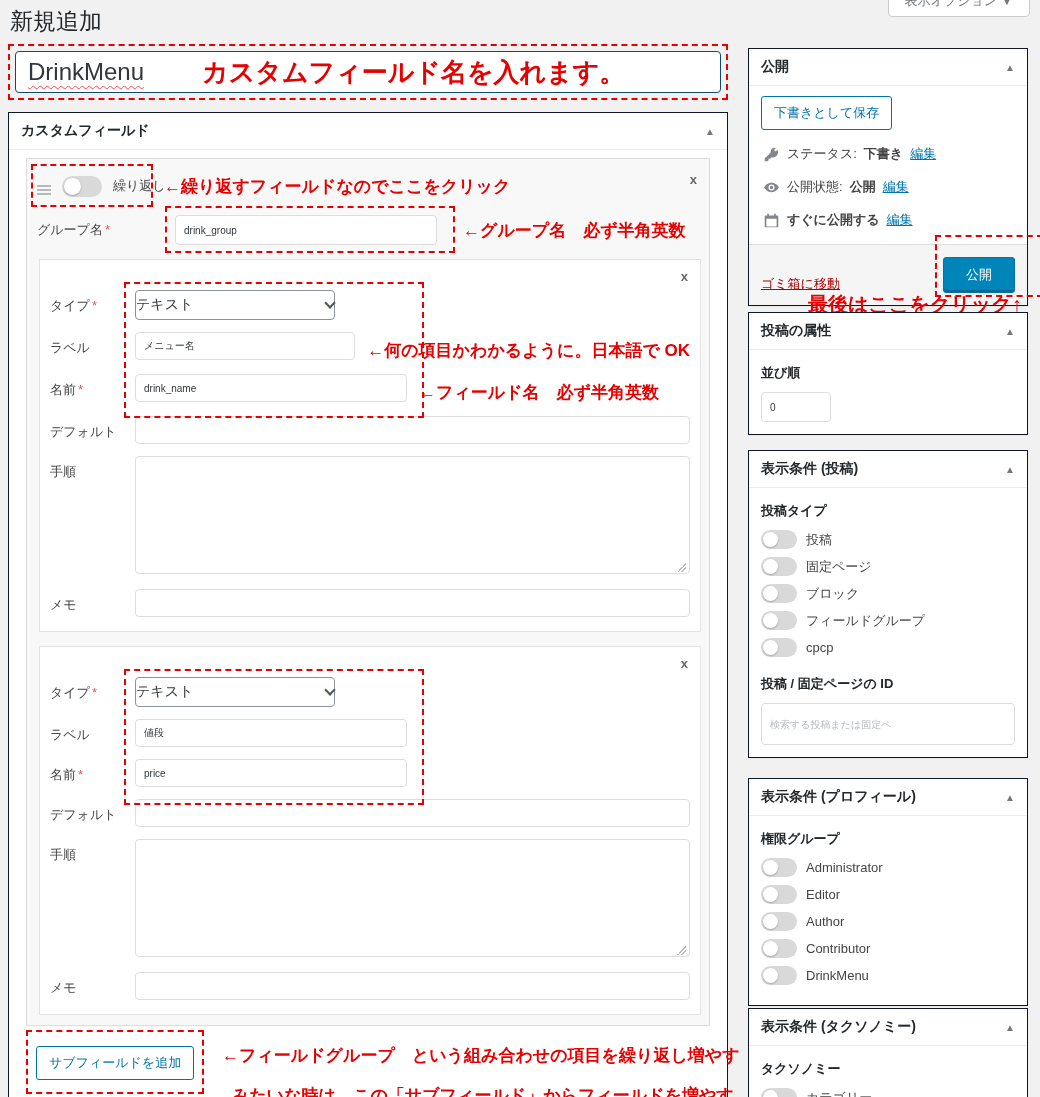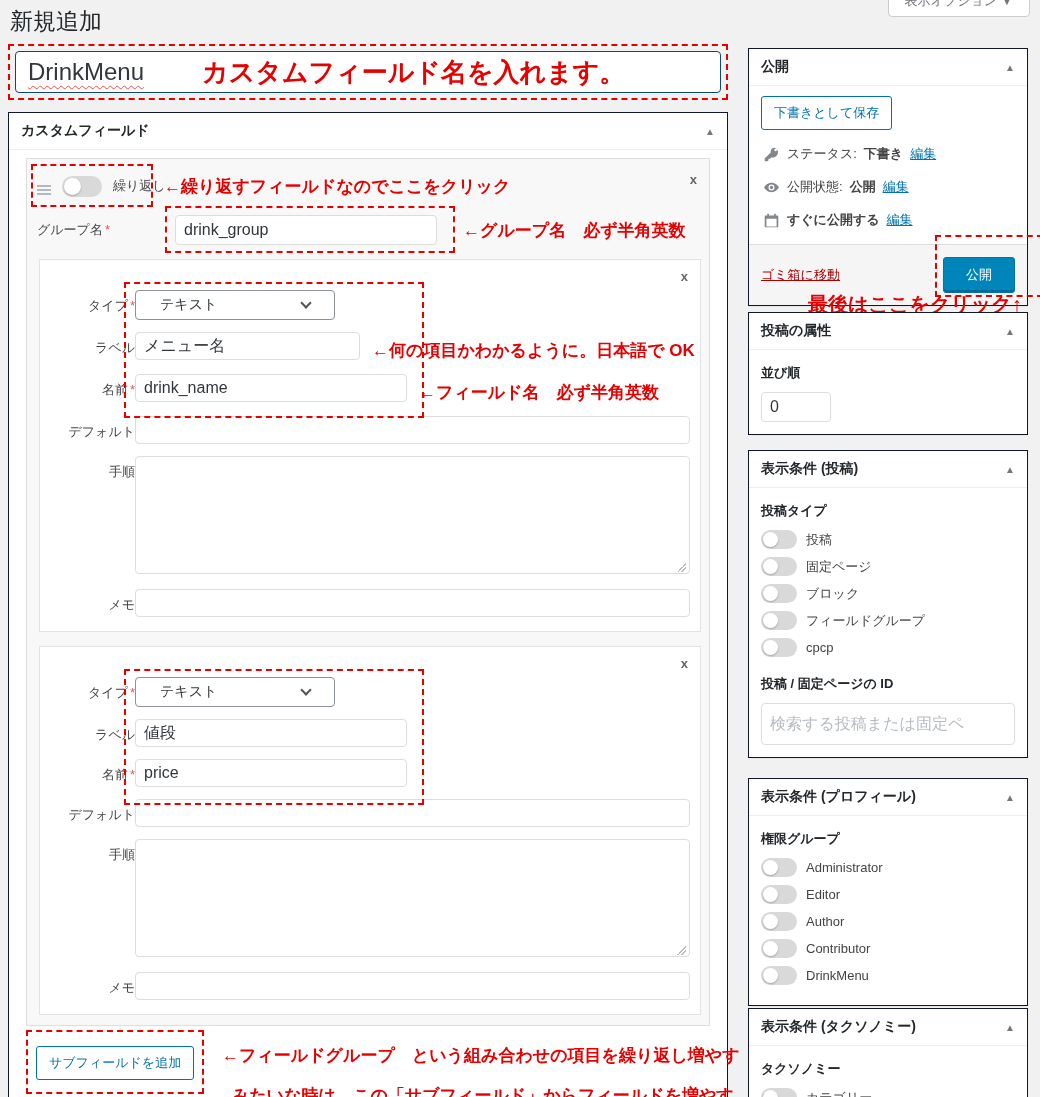--- a/index.html
+++ b/index.html
@@ -13,27 +13,27 @@
   .panel { background:#fff; border:1px solid #0f172a; box-shadow:0 1px 1px rgba(0,0,0,.04); }
   .panel-header {
     display:flex; justify-content:space-between; align-items:center;
     padding:9px 12px; border-bottom:1px solid #eee;
     font-size:14px; font-weight:bold; color:#23282d;
   }
   .arrow { color:#777; font-size:10px; font-weight:normal; }
   
   .inp {
     border:1px solid #ddd; border-radius:4px; background:#fff; color:#32373c;
-    height:28px; font-size:16px; padding:0 8px; font-family:inherit;
+    height:28px; font-size:10px; padding:0 8px; font-family:inherit;
   }
   .inp::placeholder { color:#b5bcc2; }
   .selbox {
     width:200px; height:30px; border:1px solid #8c9297; border-radius:4px; background:#fff;
     display:flex; align-items:center; justify-content:space-between;
-    padding:0 24px; font-size:14px; color:#32373c;
+    padding:0 0; font-size:14px; color:#32373c;
   }
   .chev { width:8px; height:8px; border-right:2px solid #555; border-bottom:2px solid #555;
           transform:rotate(45deg); margin-top:-4px; flex:none; }
   textarea.inp { height:118px; width:100%; resize:none; }
   .ta-wrap { flex:1; position:relative; }
   .grip { position:absolute; right:4px; bottom:5px; width:9px; height:9px; pointer-events:none;
     background:linear-gradient(135deg,transparent 50%,#bbb 50%,#bbb 58%,transparent 58%,transparent 70%,#bbb 70%,#bbb 78%,transparent 78%); }
   .btn-primary {
     display:inline-block; background:#0085ba; border:1px solid #0073aa; color:#fff;
     box-shadow:inset 0 -2px 0 #006799; border-radius:3px; padding:7px 14px; font-size:13px;
@@ -77,37 +77,37 @@
   .g-row2 { display:flex; align-items:center; margin-top:8px; padding-left:10px; position:relative; }
   .g-row2 .glabel { width:138px; flex:none; font-size:13px; }
   .g-row2 .inp { width:262px; height:30px; }
   .g-row2 .dashed { left:138px; top:-9px; width:290px; height:47px; }
   .g-row2 .red-note { margin-left:26px; }
   .field-block { background:#fff; border:1px solid #e3e3e3; margin:14px 8px 0 12px; padding:6px 10px 2px; position:relative; }
   .fb-head { height:24px; position:relative; padding-top:8px; }
   .fb-close { right:2px; top:4px; }
   .fb-dashed { left:84px; top:22px; width:300px; height:136px; }
   .frow { display:flex; align-items:flex-start; margin-bottom:12px; }
-  .flabel { width:85px; flex:none; padding-top:7px; font-size:13px; color:#444;text-align:right; }
+  .flabel { width:85px; flex:none; padding-top:7px; font-size:13px; color:#444; }
   .frow .inp.short { width:272px; }
   .frow .inp.grow { flex:1; }
   .frow .red-note { margin-left:12px; padding-top:7px; }
   .sub-wrap { position:relative; margin-top:16px; height:52px; }
   .sub-wrap .btn-secondary { position:absolute; left:10px; top:4px; }
   .sub-wrap .dashed { left:0; top:-12px; width:178px; height:64px; }
   .sub-note1 { position:absolute; left:196px; top:2px; }
   .sub-note2 { position:absolute; left:206px; top:42px; }
   
   .side-panel { position:absolute; left:748px; width:280px; }
   .p-publish { top:48px; }
   .p-body { padding:10px 12px 12px; }
   .prow { display:flex; align-items:center; gap:7px; margin:15px 2px; font-size:13px; color:#444; }
   .picon { width:17px; height:17px; fill:#82878c; flex:none; }
   .p-foot { margin:10px -12px -12px; background:#f5f5f5; border-top:1px solid #ddd;
-    padding:12px; display:flex; justify-content:space-between; align-items:center; position:relative; }
+    padding:12px; display:flex; justify-content:space-between; align-items:flex-end; position:relative; }
   .p-foot .dashed { left:186px; top:-10px; width:108px; height:62px; }
   .publish-note { position:absolute; left:808px; top:291px; font-size:20px; }
   .p-attr { top:312px; }
   .sec-label { font-weight:bold; font-size:13px; color:#23282d; margin:4px 0 10px; }
   .order-inp { width:70px; height:30px; }
   .p-cond-post { top:450px; }
   .trow { display:flex; align-items:center; gap:9px; margin:8px 0; font-size:13px; color:#444; }
   .id-label { margin-top:18px; }
   .id-inp { width:100%; height:42px; }
   .p-cond-prof { top:778px; }

